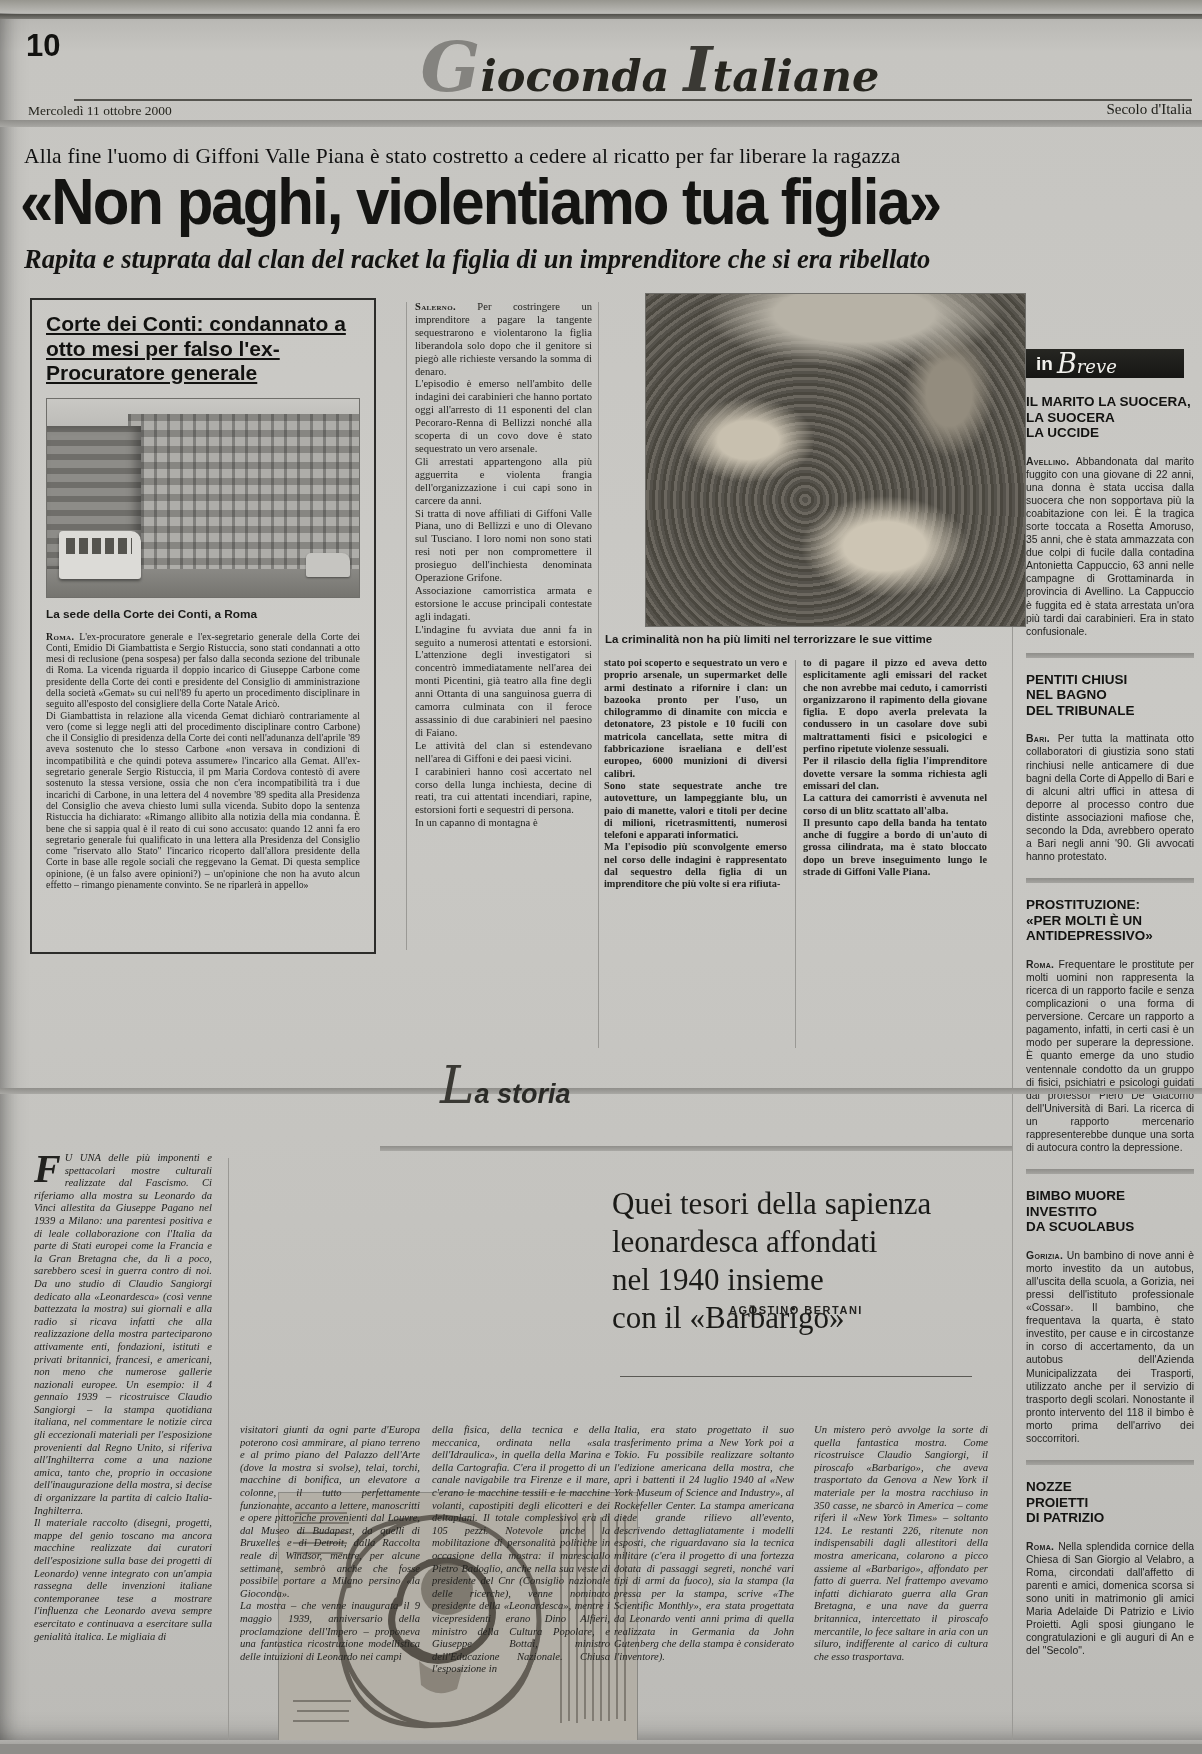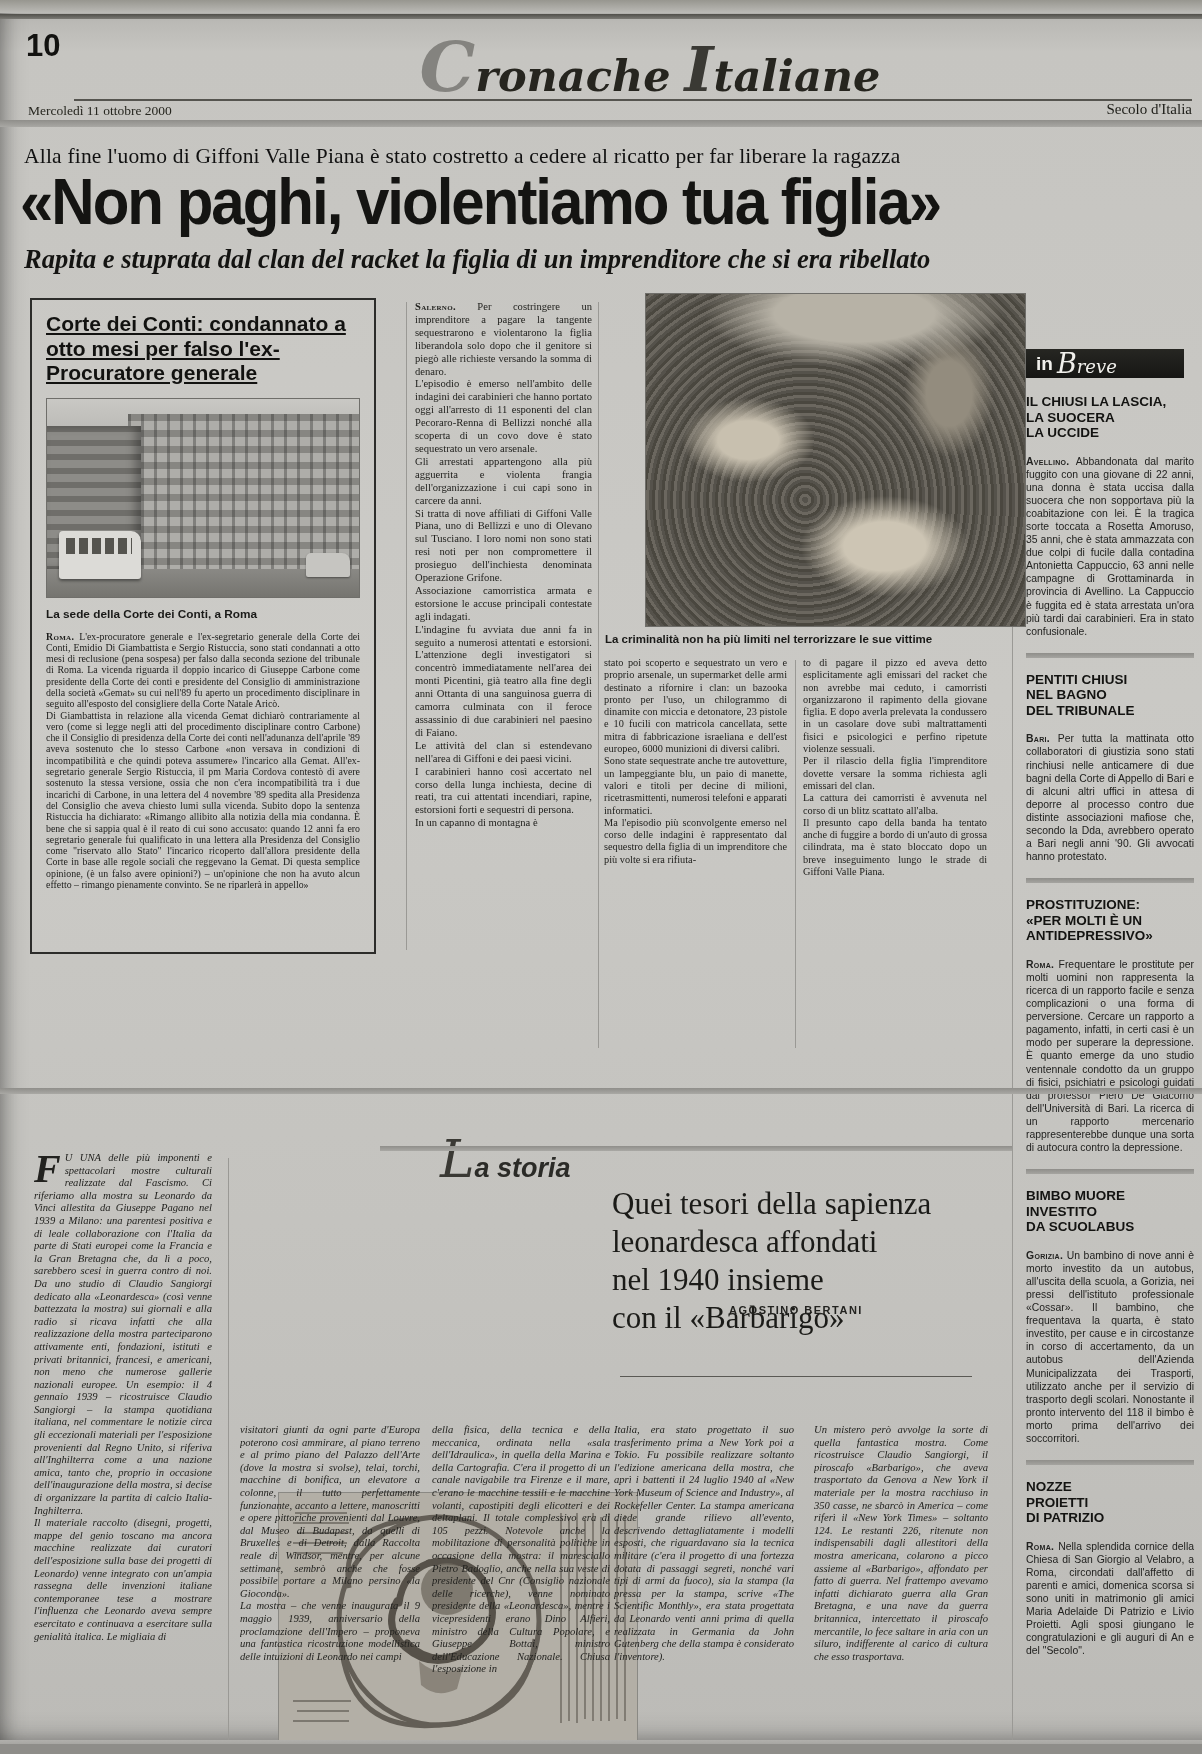--- a/index.html
+++ b/index.html
@@ -3,21 +3,21 @@
 <meta charset="utf-8">
 <style>
   html,body{margin:0;padding:0;background:#8e8d89;}
   .page{position:relative;width:1202px;height:1744px;margin:0 auto;overflow:hidden;
     background:linear-gradient(180deg,#b2b1ad 0,#c6c5c1 3%,#cac9c5 40%,#c3c2be 75%,#bcbbb7 100%);
     box-shadow:inset 16px 0 22px -12px rgba(0,0,0,.35), inset -16px 0 22px -12px rgba(0,0,0,.3), inset 0 -18px 26px -14px rgba(0,0,0,.35), inset 0 14px 18px -12px rgba(0,0,0,.25);
     font-family:"Liberation Serif",serif;color:#1d1d1b;padding-left:40px;}
   .abs{position:absolute;}
   .sans{font-family:"Liberation Sans",sans-serif;}
   .col{position:absolute;text-align:justify;overflow:hidden;white-space:pre-line;color:#22221f;}
-  .body-serif{font-size:10.4px;line-height:12.5px;}
+  .body-serif{font-size:10.4px;line-height:12.5px;font-weight:bold;}
   .dl{font-weight:bold;font-variant:small-caps;letter-spacing:.3px;}
   .vrule{position:absolute;width:1px;background:#9a9995;}
   .hrule{position:absolute;background:#55544f;}
   .band{position:absolute;background:linear-gradient(180deg,#8f8e8a,#a9a8a4);}
   
   .masthead{white-space:nowrap;text-align:center;}
   .mh{display:inline-block;font-family:"DejaVu Serif",serif;font-style:italic;font-weight:bold;font-size:43px;color:#26251f;line-height:1;}
   .mh::first-letter{font-size:70px;color:#84837f;}
   .mh2::first-letter{font-size:62px;color:#3a3934;}
   
@@ -70,21 +70,21 @@
 </head>
 <body>
 
 <div class="page">
 
   <div class="edge-top"></div>
   <div class="hrule abs" style="left:0;top:14px;width:1202px;height:5px;background:linear-gradient(180deg,#504f4a,#7b7a75);"></div>
 
   <div class="abs sans" style="left:26px;top:28px;font-size:31px;font-weight:900;color:#121210;">10</div>
   <div class="abs masthead" style="left:400px;top:32px;width:500px;">
-    <span class="mh">Cronache</span>
+    <span class="mh">Gioconda</span>
     <span class="mh mh2" style="margin-left:10px;">Italiane</span>
   </div>
   <div class="hrule" style="left:74px;top:99px;width:1118px;height:2px;"></div>
   <div class="abs" style="left:28px;top:103px;font-size:13.5px;color:#26261f;">Mercoledì 11 ottobre 2000</div>
   <div class="abs" style="left:1000px;top:101px;width:192px;text-align:right;font-size:15px;font-weight:normal;color:#1d1d18;">Secolo d'Italia</div>
   <div class="band" style="left:0;top:120px;width:1202px;height:7px;"></div>
 
   <div class="abs kicker" style="left:24px;top:144px;width:1060px;">Alla fine l'uomo di Giffoni Valle Piana è stato costretto a cedere al ricatto per far liberare la ragazza</div>
   <div class="abs headline" style="left:20px;top:170px;width:1180px;">«Non paghi, violentiamo tua figlia»</div>
   <div class="abs subhead" style="left:24px;top:244px;width:1100px;">Rapita e stuprata dal clan del racket la figlia di un imprenditore che si era ribellato</div>
@@ -129,21 +129,21 @@
 Per il rilascio della figlia l'imprenditore dovette versare la somma richiesta agli emissari del clan.
 La cattura dei camorristi è avvenuta nel corso di un blitz scattato all'alba.
 Il presunto capo della banda ha tentato anche di fuggire a bordo di un'auto di grossa cilindrata, ma è stato bloccato dopo un breve inseguimento lungo le strade di Giffoni Valle Piana.</div>
 
   <div class="breve-bar">
     <span class="breve-in">in</span>
     <span class="breve-word">Breve</span>
   </div>
   <div class="briefs">
     <div>
-      <div class="brief-title">IL CHIUSI LA LASCIA,
+      <div class="brief-title">IL MARITO LA SUOCERA,
 LA SUOCERA
 LA UCCIDE</div>
       <div class="brief-body"><span class="dl">Avellino.</span><span> Abbandonata dal marito fuggito con una giovane di 22 anni, una donna è stata uccisa dalla suocera che non sopportava più la coabitazione con lei. È la tragica sorte toccata a Rosetta Amoruso, 35 anni, che è stata ammazzata con due colpi di fucile dalla contadina Antonietta Cappuccio, 63 anni nelle campagne di Grottaminarda in provincia di Avellino. La Cappuccio è fuggita ed è stata arrestata un'ora più tardi dai carabinieri. Era in stato confusionale.</span></div>
     </div>
     <div class="brief-div"></div>
     <div>
       <div class="brief-title">PENTITI CHIUSI
 NEL BAGNO
 DEL TRIBUNALE</div>
       <div class="brief-body"><span class="dl">Bari.</span><span> Per tutta la mattinata otto collaboratori di giustizia sono stati rinchiusi nelle anticamere di due bagni della Corte di Appello di Bari e di alcuni altri uffici in attesa di deporre al processo contro due distinte associazioni mafiose che, secondo la Dda, avrebbero operato a Bari negli anni '90. Gli avvocati hanno protestato.</span></div>
@@ -165,21 +165,21 @@
     <div class="brief-div"></div>
     <div>
       <div class="brief-title">NOZZE
 PROIETTI
 DI PATRIZIO</div>
       <div class="brief-body"><span class="dl">Roma.</span><span> Nella splendida cornice della Chiesa di San Giorgio al Velabro, a Roma, circondati dall'affetto di parenti e amici, domenica scorsa si sono uniti in matrimonio gli amici Maria Adelaide Di Patrizio e Livio Proietti. Agli sposi giungano le congratulazioni e gli auguri di An e del "Secolo".</span></div>
     </div>
   </div>
 
   <div class="band" style="left:0;top:1088px;width:1202px;height:6px;"></div>
-  <div class="abs storia-label" style="left:440px;top:1136px;">
+  <div class="abs storia-label" style="left:440px;top:1062px;">
     <span class="lab">La storia</span>
   </div>
   <div class="band" style="left:380px;top:1146px;width:632px;height:5px;"></div>
 
   <div class="vrule" style="left:228px;top:1158px;height:592px;"></div>
 
   <div class="col st-col" style="left:34px;top:1152px;width:178px;height:600px;"><span class="dropcap">F</span><span>U UNA delle più imponenti e spettacolari mostre culturali realizzate dal Fascismo. Ci riferiamo alla mostra su Leonardo da Vinci allestita da Giuseppe Pagano nel 1939 a Milano: una parentesi positiva e di leale collaborazione con l'Italia da parte di Stati europei come la Francia e la Gran Bretagna che, da lì a poco, sarebbero scesi in guerra contro di noi. Da uno studio di Claudio Sangiorgi dedicato alla «Leonardesca» (così venne battezzata la mostra) sui giornali e alla radio si ricava infatti che alla realizzazione della mostra parteciparono attivamente enti, fondazioni, istituti e privati britannici, francesi, e americani, non meno che numerose gallerie nazionali europee. Un esempio: il 4 gennaio 1939 – ricostruisce Claudio Sangiorgi – la stampa quotidiana italiana, nel commentare le notizie circa gli eccezionali materiali per l'esposizione provenienti dal Regno Unito, si riferiva all'Inghilterra come a una nazione amica, tanto che, proprio in occasione dell'inaugurazione della mostra, si decise di organizzare la partita di calcio Italia-Inghilterra.
 Il materiale raccolto (disegni, progetti, mappe del genio toscano ma ancora macchine realizzate dai curatori dell'esposizione sulla base dei progetti di Leonardo) venne integrato con un'ampia rassegna delle invenzioni italiane contemporanee tese a mostrare l'influenza che Leonardo aveva sempre esercitato e continuava a esercitare sulla genialità italica. Le migliaia di</span></div>
 
   <div class="photo-frame abs" style="left:238px;top:1158px;width:358px;height:250px;background:#b5b1a8;border:1px solid #8a8984;box-shadow:inset 0 0 0 6px #c6c3ba;">

